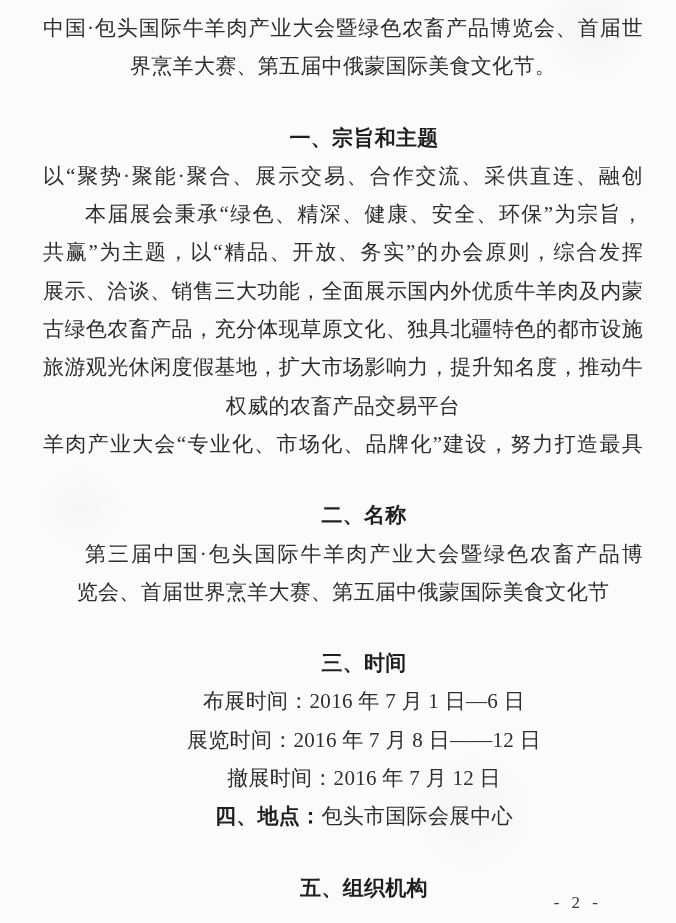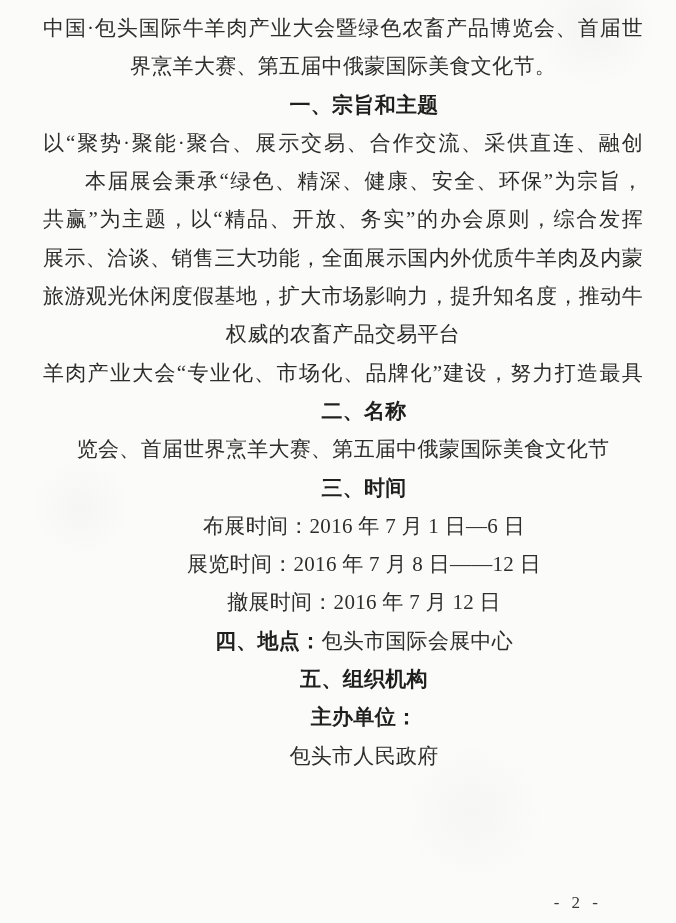--- a/index.html
+++ b/index.html
@@ -33,20 +33,21 @@
     text-align: justify;
     text-align-last: justify;
   }
   .indent {
     text-indent: 42px;
   }
   .heading {
     font-family: "Liberation Sans", "DejaVu Sans", sans-serif;
     font-weight: 700;
     color: #1f1f1f;
+    margin-top: 33px;
   }
   .heading-inline {
     font-family: "Liberation Sans", "DejaVu Sans", sans-serif;
     font-weight: 700;
     color: #1f1f1f;
   }
   .page-number {
     position: absolute;
     right: 74px;
     bottom: 10px;
@@ -62,25 +63,27 @@
 <div class="page">
 
   <div class="line j">中国·包头国际牛羊肉产业大会暨绿色农畜产品博览会、首届世</div>
   <div class="line">界烹羊大赛、第五届中俄蒙国际美食文化节。</div>
 
   <div class="line heading indent">一、宗旨和主题</div>
   <div class="line j">以“聚势·聚能·聚合、展示交易、合作交流、采供直连、融创</div>
   <div class="line j indent">本届展会秉承“绿色、精深、健康、安全、环保”为宗旨，</div>
   <div class="line j">共赢”为主题，以“精品、开放、务实”的办会原则，综合发挥</div>
   <div class="line j">展示、洽谈、销售三大功能，全面展示国内外优质牛羊肉及内蒙</div>
+  <div class="line j">古绿色农畜产品，充分体现草原文化、独具北疆特色的都市设施</div>
   <div class="line j">旅游观光休闲度假基地，扩大市场影响力，提升知名度，推动牛</div>
   <div class="line">权威的农畜产品交易平台</div>
   <div class="line j">羊肉产业大会“专业化、市场化、品牌化”建设，努力打造最具</div>
 
   <div class="line heading indent">二、名称</div>
+  <div class="line j indent">第三届中国·包头国际牛羊肉产业大会暨绿色农畜产品博</div>
   <div class="line">览会、首届世界烹羊大赛、第五届中俄蒙国际美食文化节</div>
 
   <div class="line heading indent">三、时间</div>
   <div class="line indent">布展时间：2016 年 7 月 1 日—6 日</div>
   <div class="line indent">展览时间：2016 年 7 月 8 日——12 日</div>
   <div class="line indent">撤展时间：2016 年 7 月 12 日</div>
 
   <div class="line indent">
     <span class="heading-inline">四、地点：</span><span>包头市国际会展中心</span>
   </div>

